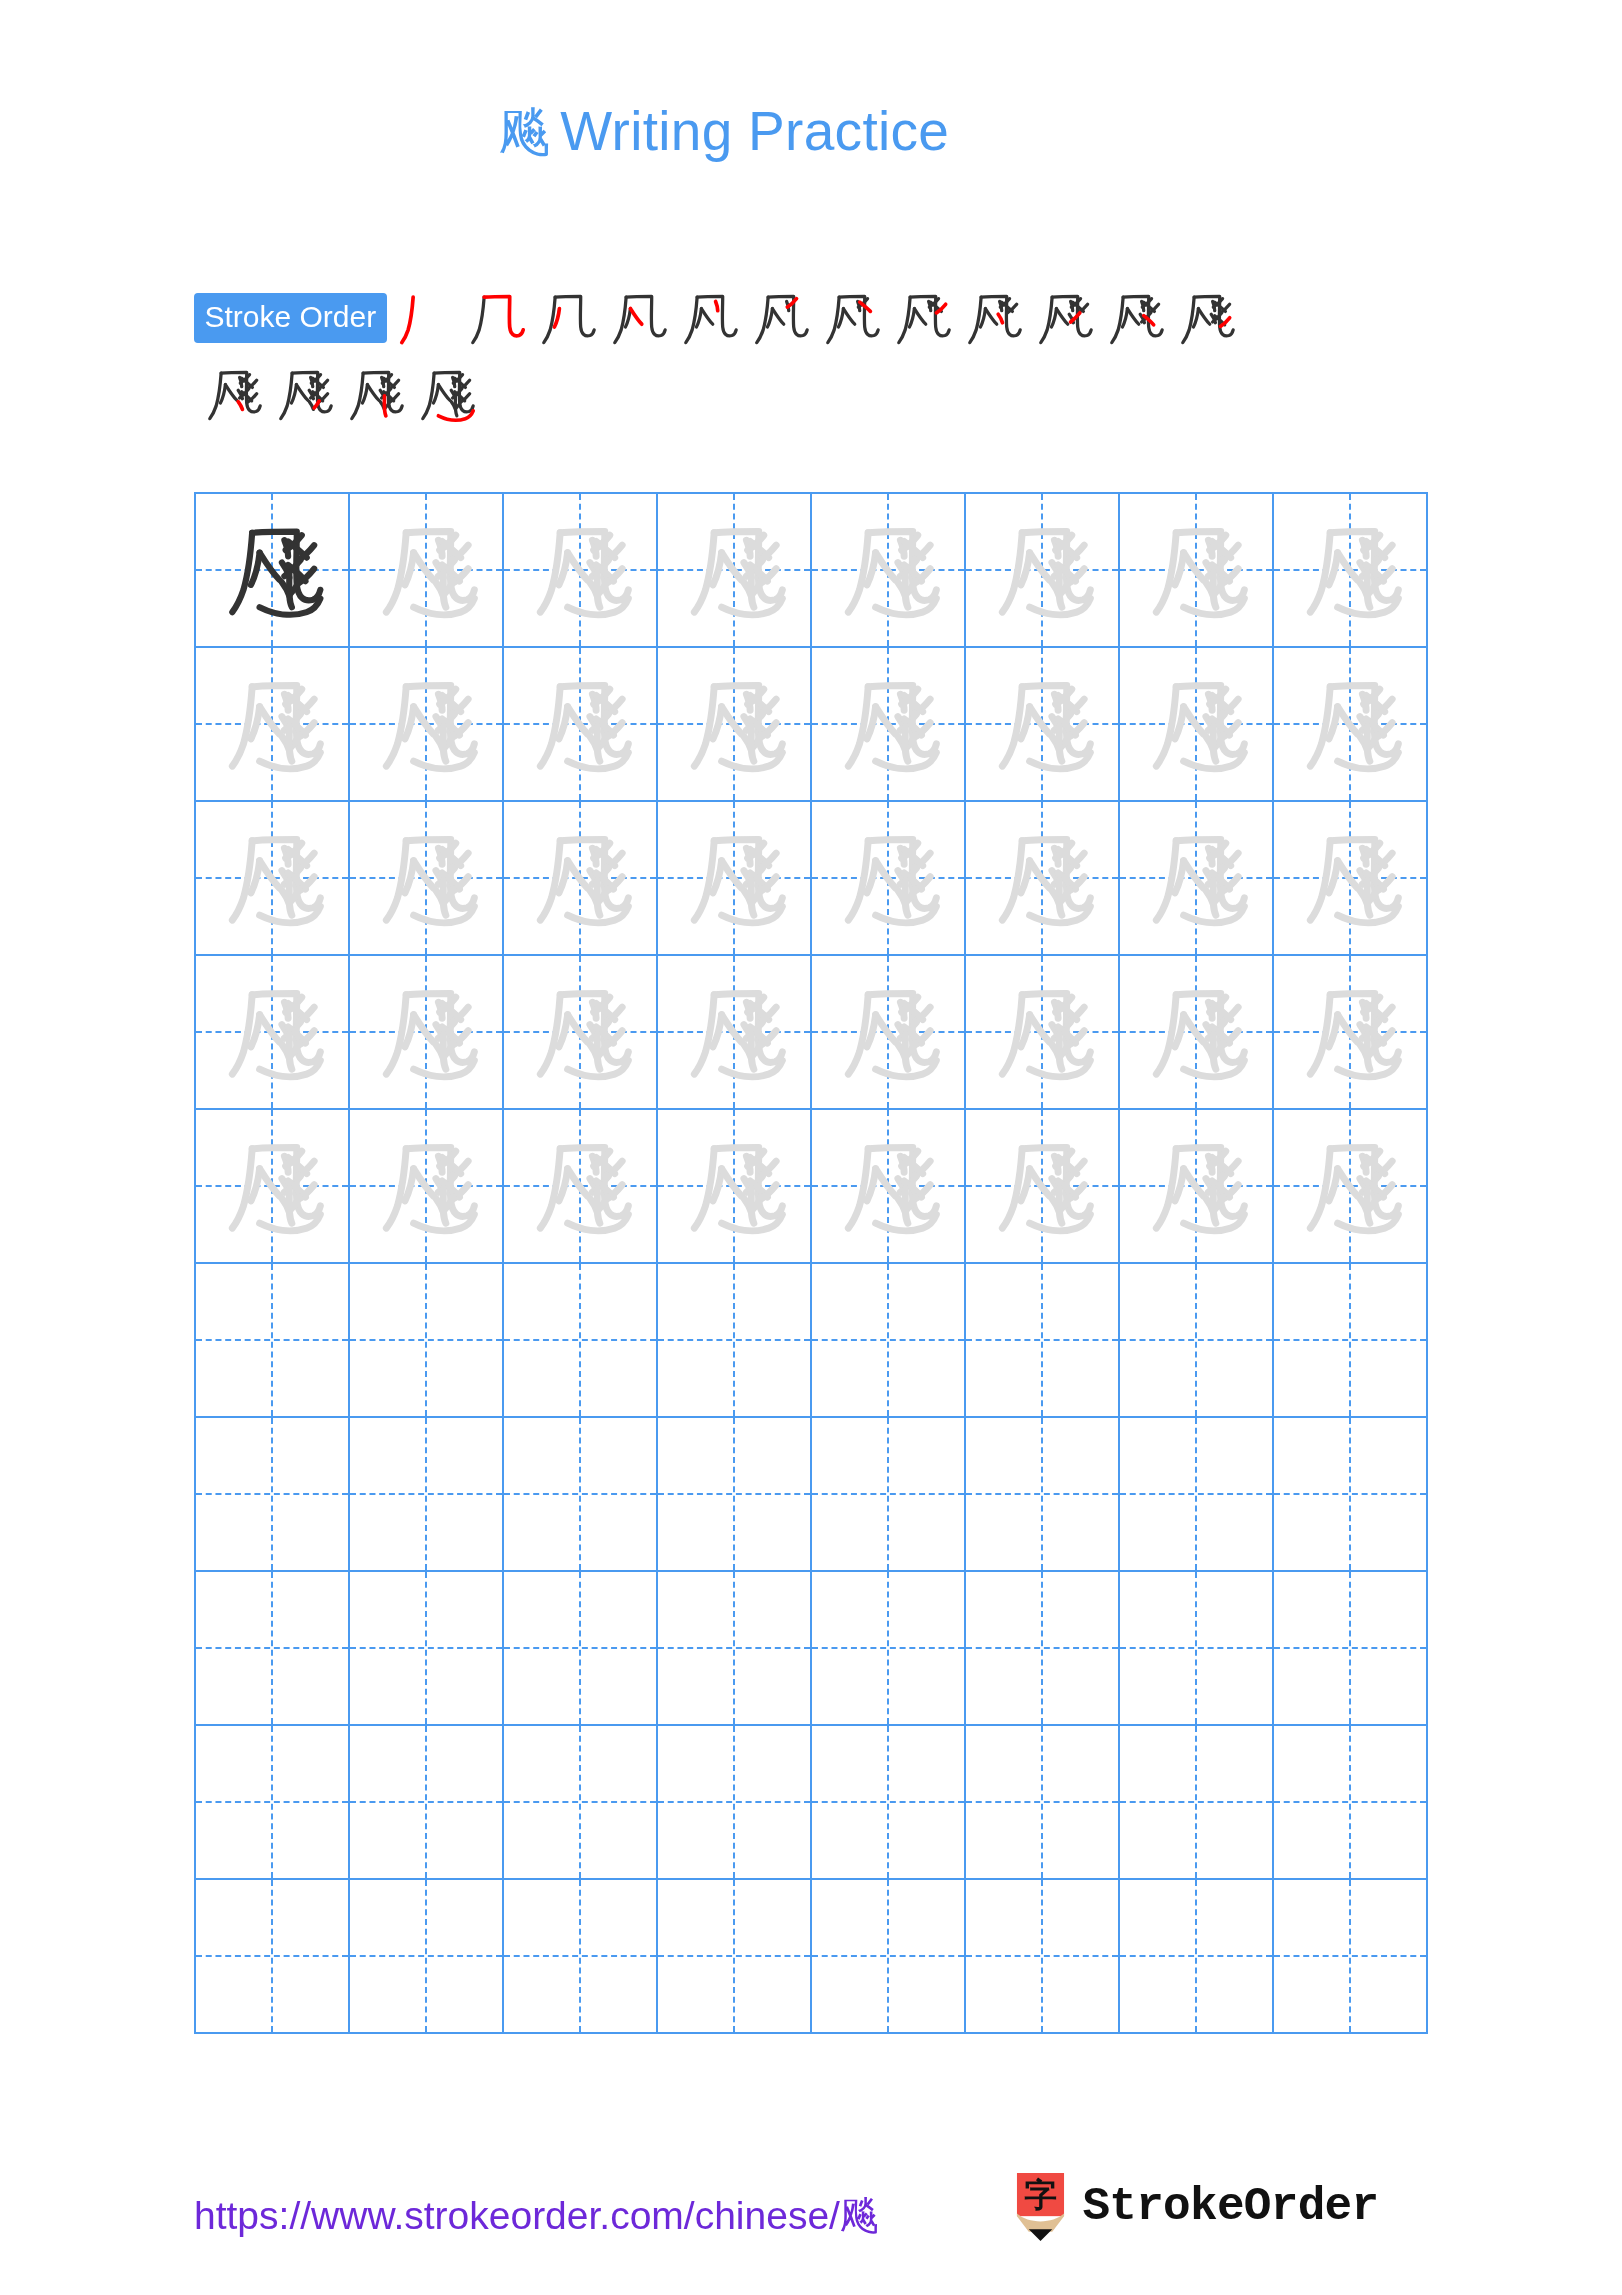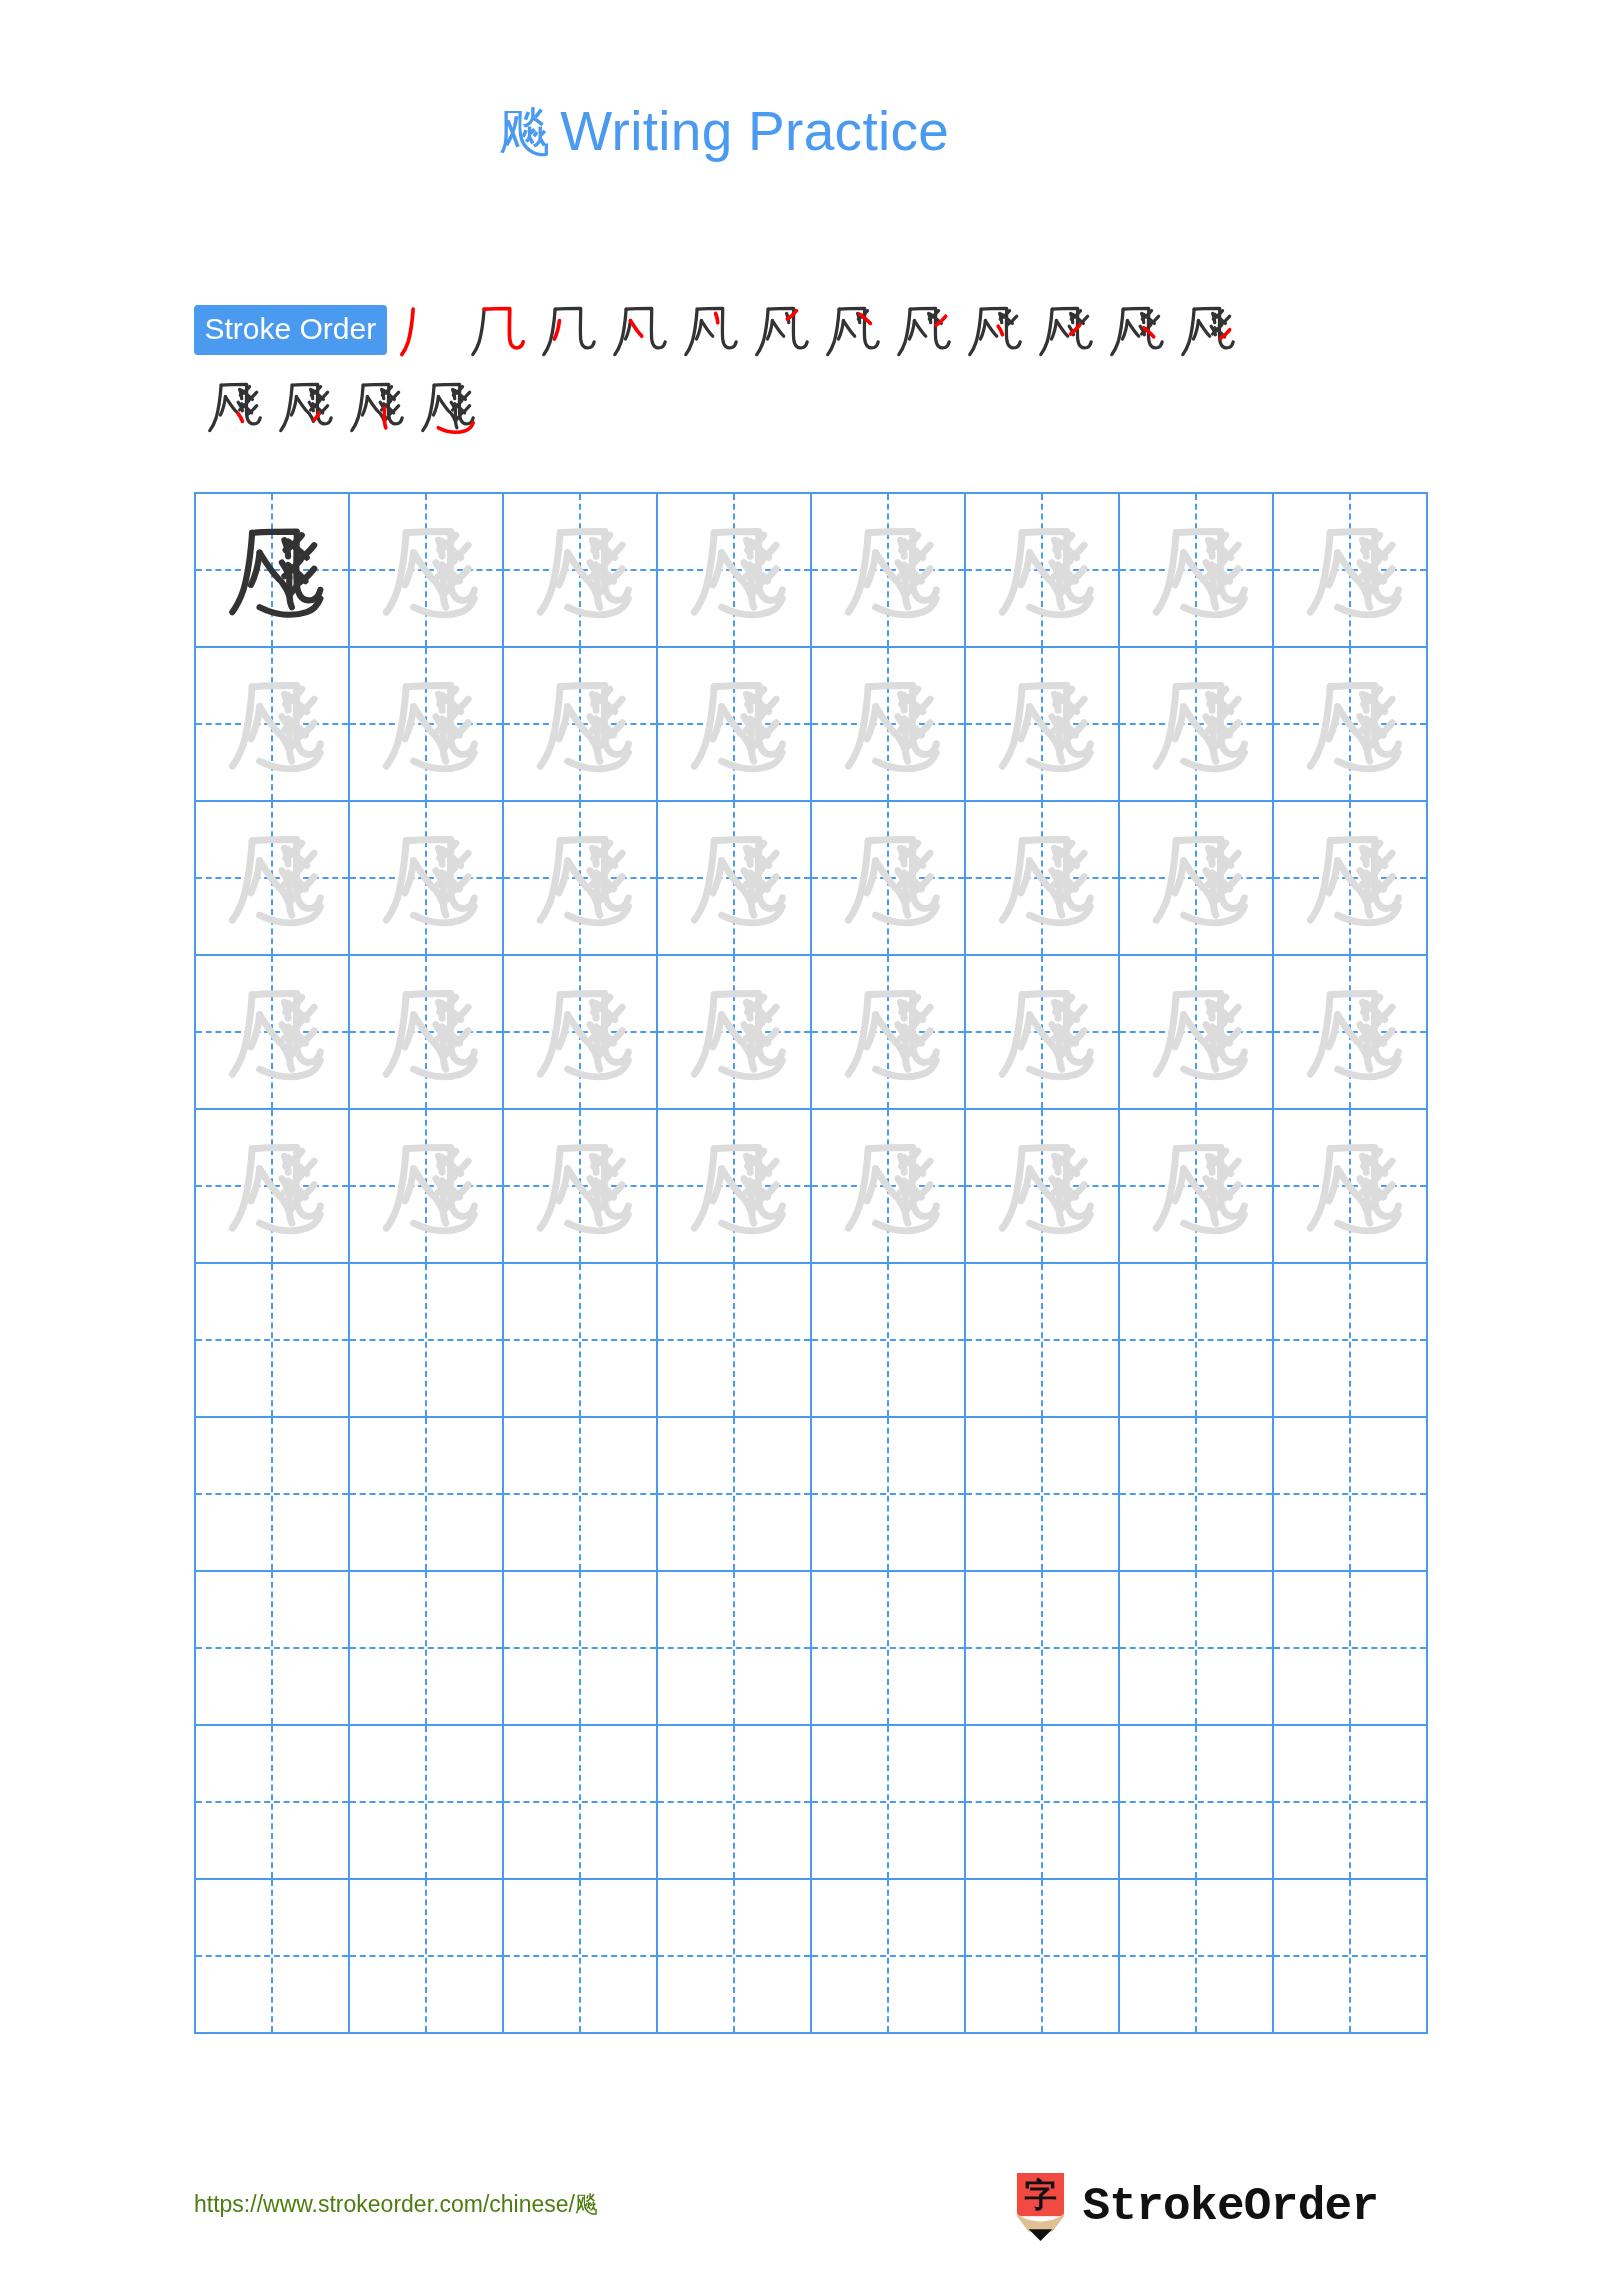--- a/index.html
+++ b/index.html
@@ -30,21 +30,21 @@
   }
   #page-title .han {
     font-family: "DejaVu Sans", "Liberation Sans", sans-serif;
     font-size: 52px;
     margin-right: 9.2px;
   }
 
   
   #stroke-order-section {
     position: absolute;
-    top: 294px;
+    top: 282px;
     left: 194px;
     width: 1237px;
   }
   #stroke-order-line1 {
     display: flex;
     align-items: flex-end;
     flex-wrap: nowrap;
     height: 72px;
   }
   #stroke-order-badge {
@@ -132,22 +132,22 @@
     line-height: 1;
     user-select: none;
   }
   .cell-char svg { display: block; width: 124px; height: 124px; }
 
   
   #footer-url {
     position: absolute;
     left: 194px;
     top: 2189px;
-    font-size: 23px;
-    color: #4d7c0f;
+    font-size: 39px;
+    color: #6d28d9;
     white-space: nowrap;
   }
   #footer-brand {
     position: absolute;
     left: 1013px;
     top: 2171px;
     display: flex;
     align-items: center;
     height: 72px;
   }

